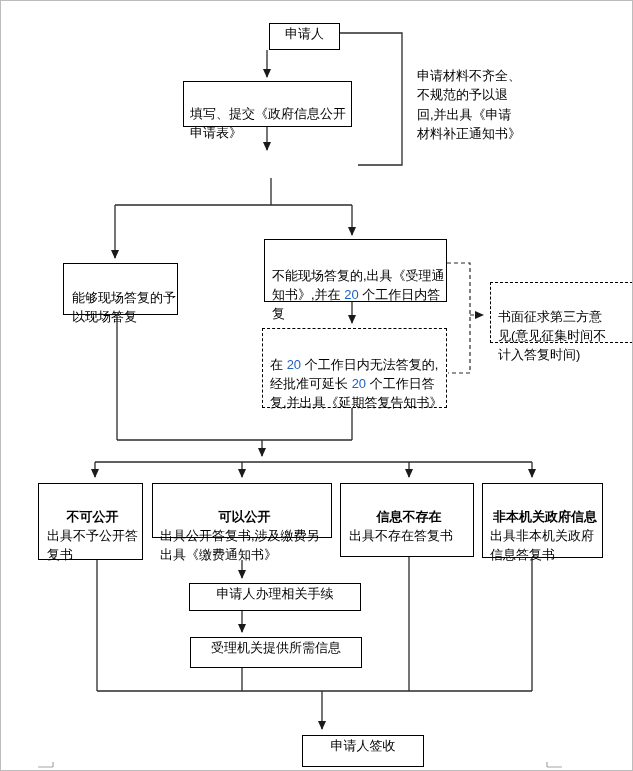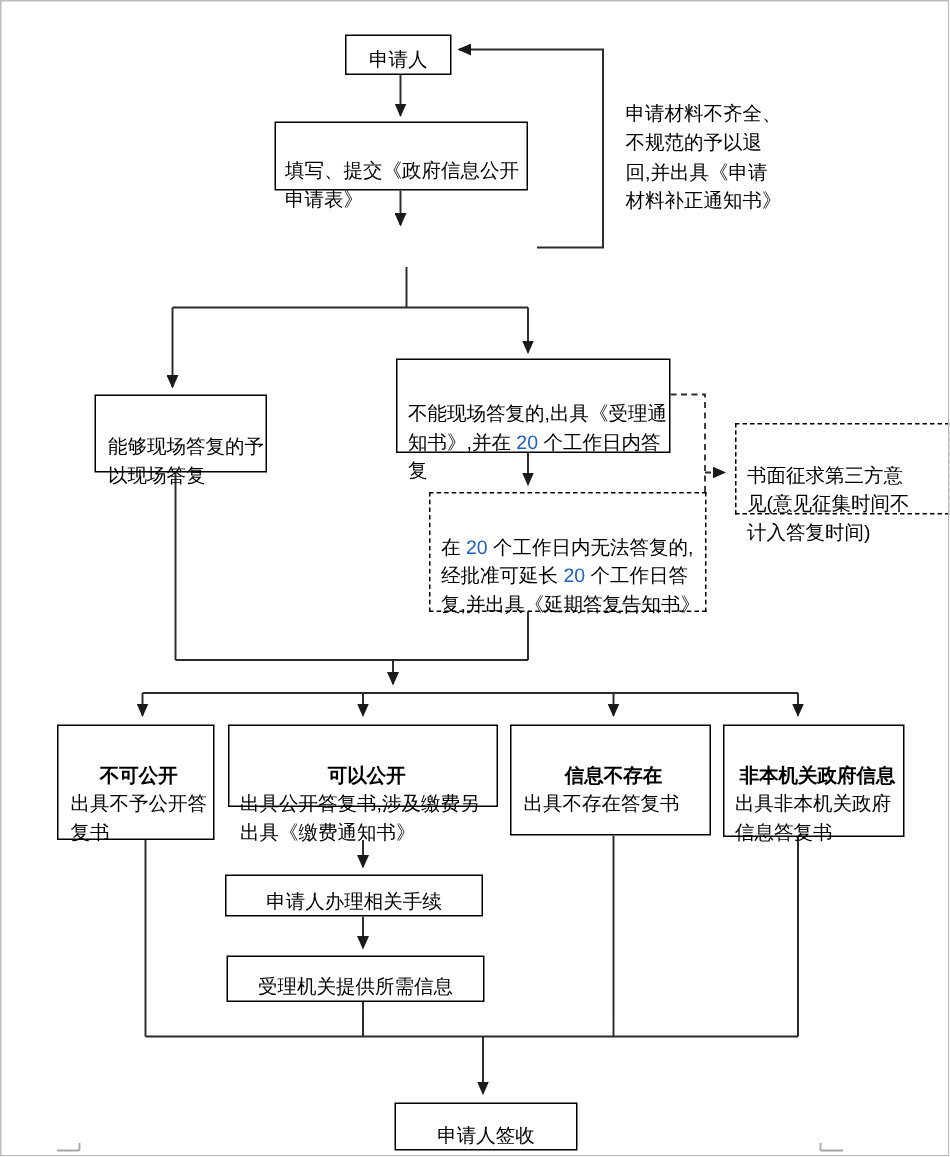--- a/index.html
+++ b/index.html
@@ -9,34 +9,34 @@
     font-family:"Liberation Sans","DejaVu Sans",sans-serif;
     font-size:13px; line-height:19px; color:#000;
   }
   #connectors { position:absolute; left:0; top:0; width:633px; height:771px; }
   .node {
     position:absolute; box-sizing:border-box; background:#fff;
     border:1px solid #000; white-space:pre-line;
   }
   .dashedbox { border:1px dashed #000; }
   .noborder { border:none; background:transparent; }
-  .center { display:flex; align-items:flex-end; justify-content:center; text-align:center; }
+  .center { display:flex; align-items:flex-start; justify-content:center; text-align:center;margin-left:39px; }
   .num { color:var(--accent); }
   .btitle { font-weight:bold; text-align:center; display:block; }
   .frame {
     position:absolute; inset:0; border:1px solid #bcbcbc; pointer-events:none;
   }
   
   #n-applicant { left:230px; top:23px;  width:71px;  height:27px; }
   #n-fill      { left:183px; top:81px;  width:169px; height:46px; padding:3px 0 12px 6px; }
   #n-review    { left:184px; top:154px; width:174px; height:24px; }
   #n-return    { left:417px; top:46px;  width:156px; line-height:19.5px; }
   #n-onsite    { left:63px;  top:263px; width:115px; height:52px; padding:5px 0 0 8px; }
   #n-cannot    { left:264px; top:239px; width:183px; height:63px; padding:7px 0 0 7px; }
-  #n-delay     { left:262px; top:328px; width:185px; height:80px; padding:7px 0 0 7px;margin-left:24px; }
+  #n-delay     { left:262px; top:328px; width:185px; height:80px; padding:7px 0 0 7px; }
   #n-third     { left:490px; top:282px; width:143px; height:61px; padding:5px 0 0 7px; }
   #n-b1 { left:38px;  top:483px; width:105px; height:77px; padding:4px 4px 0 8px; }
   #n-b2 { left:152px; top:483px; width:180px; height:55px; padding:4px 2px 0 7px; }
   #n-b3 { left:340px; top:483px; width:134px; height:74px; padding:4px 4px 0 8px; }
   #n-b4 { left:482px; top:483px; width:121px; height:75px; padding:4px 2px 0 7px; }
   #n-procedure { left:150px; top:583px; width:172px; height:28px; }
   #n-provide   { left:151px; top:637px; width:172px; height:31px; }
   #n-sign      { left:263px; top:735px; width:122px; height:32px; }
 </style>
 </head>

